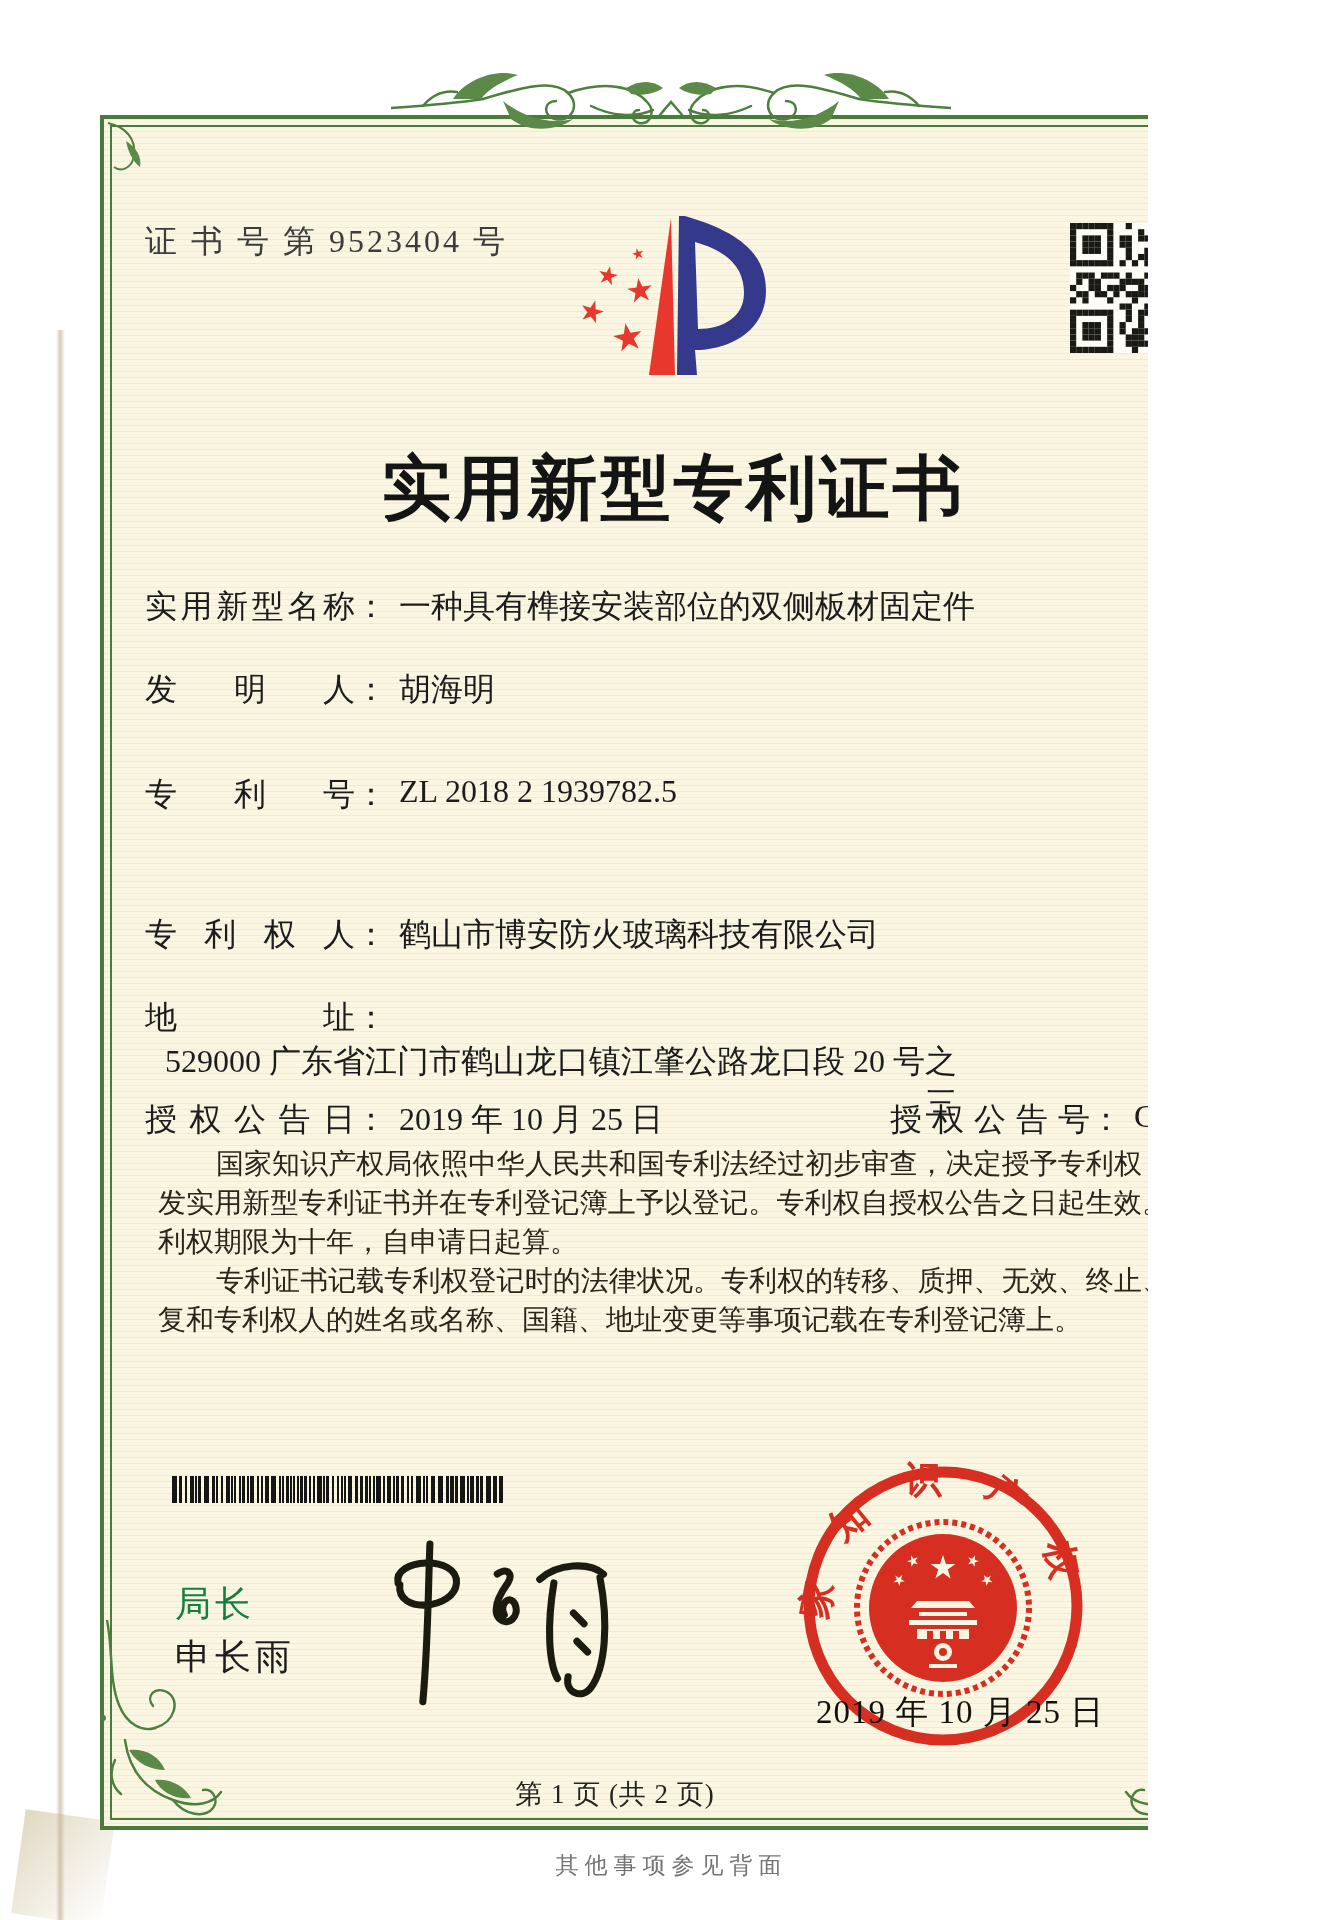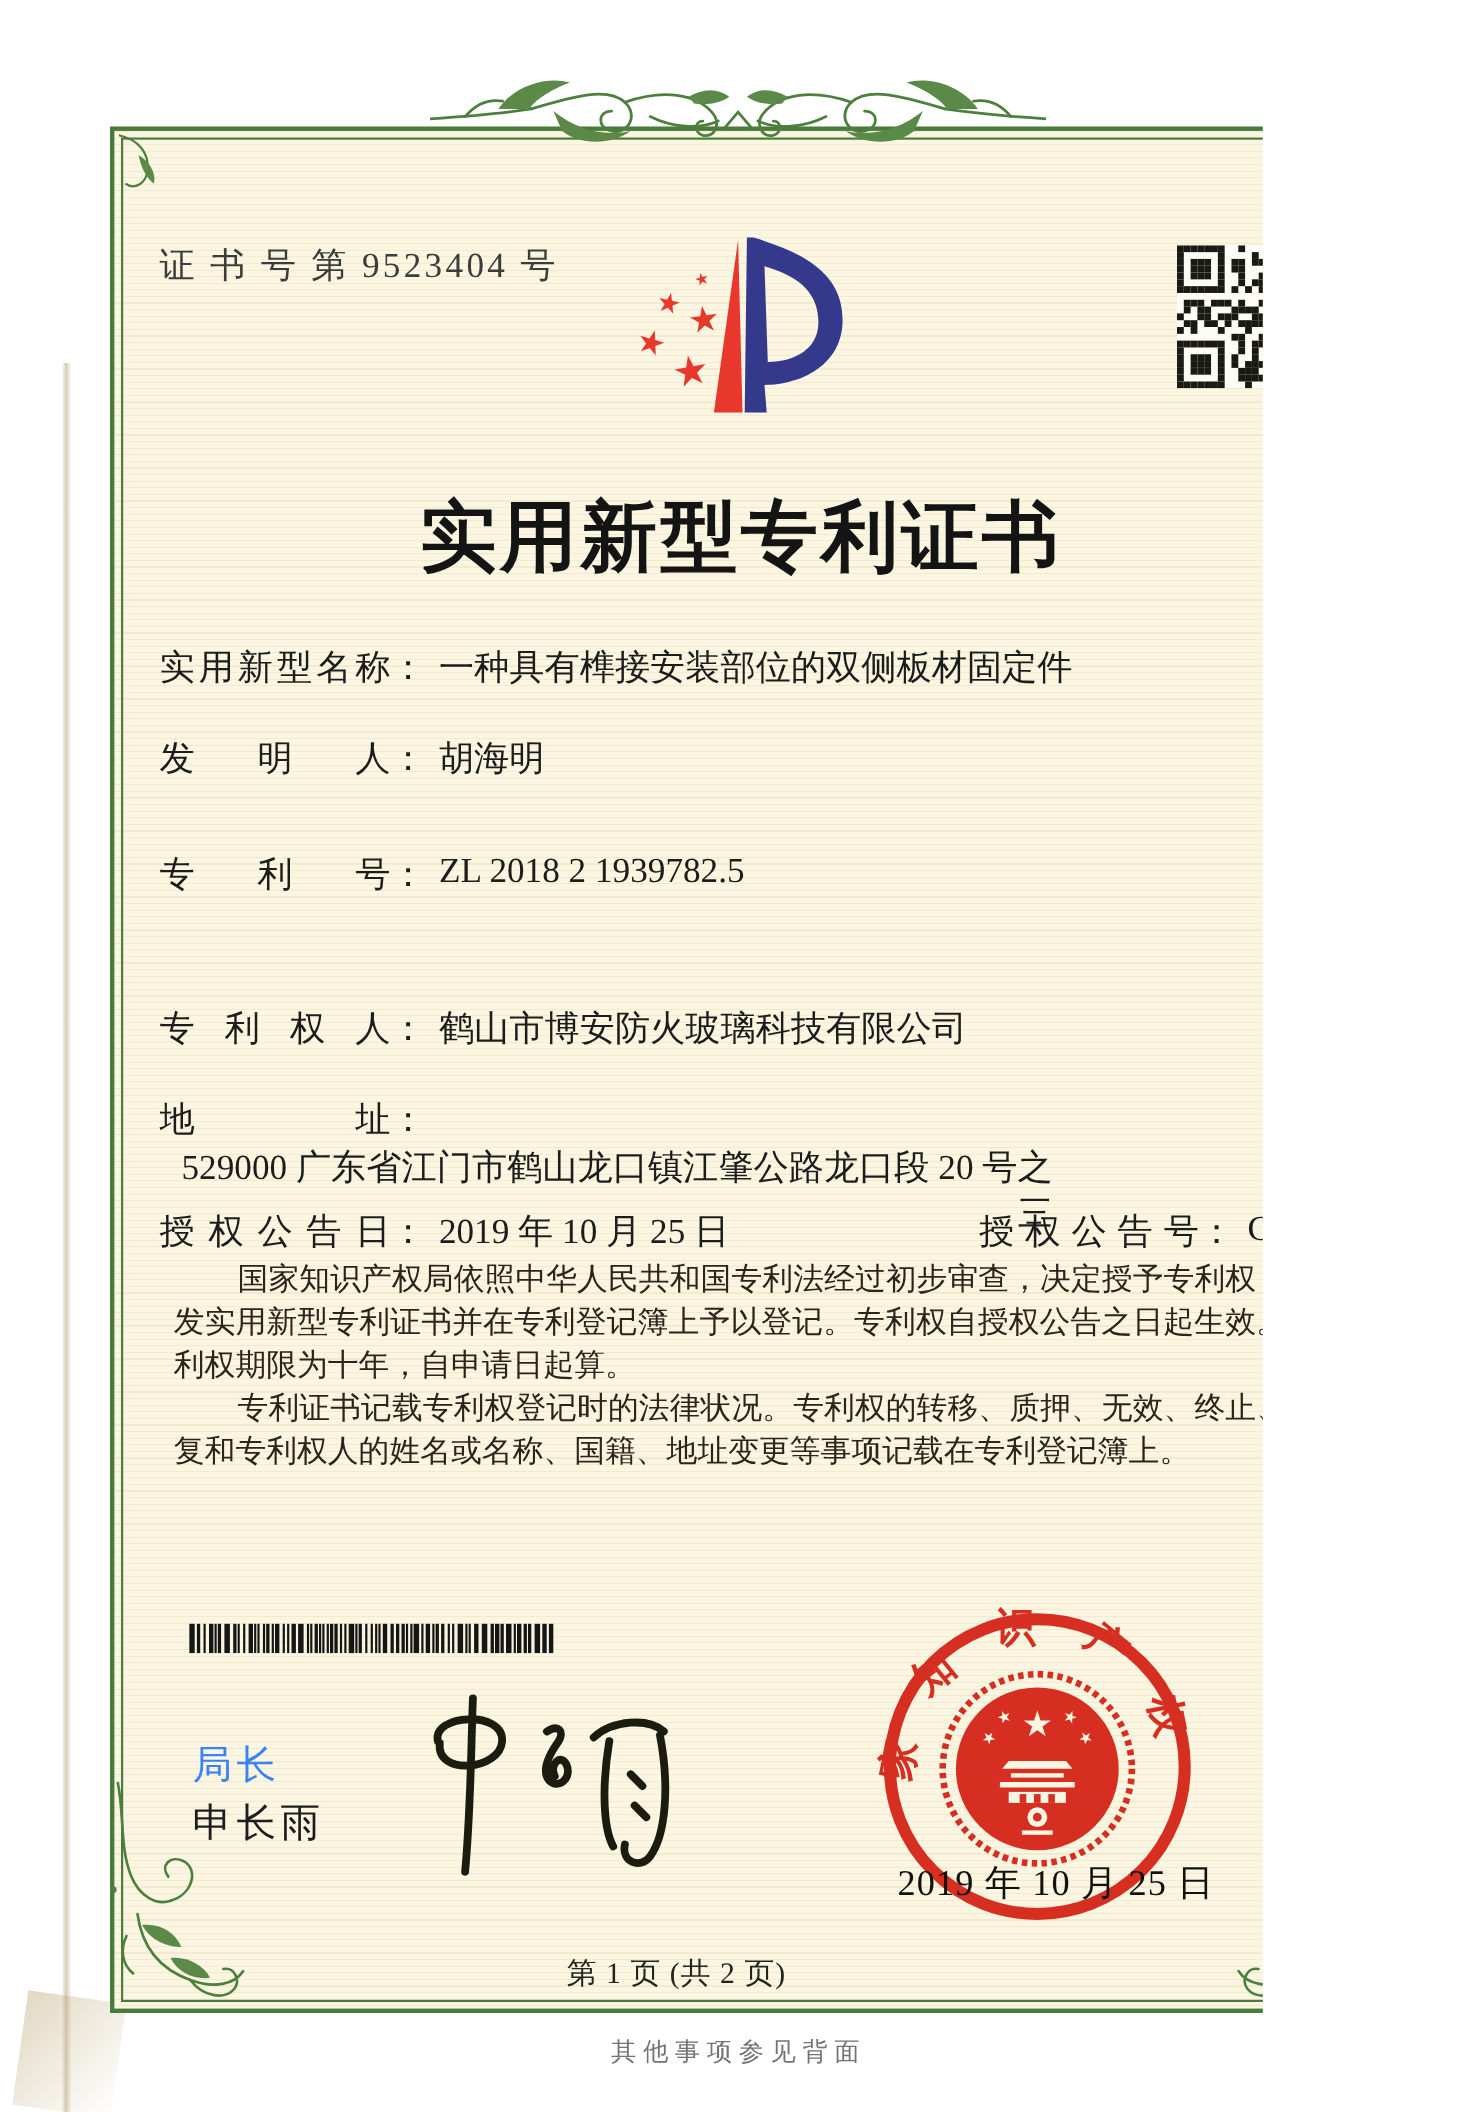--- a/index.html
+++ b/index.html
@@ -35,21 +35,21 @@
   .grant-group2{position:absolute;left:745px;top:0;}
   .grant-group2 .flabel{width:200px;}
   
   .body-text{position:absolute;left:158px;top:1144px;width:1040px;font-size:28px;
     line-height:39px;color:#2a241a;text-align:justify;}
   .body-text p{margin:0;text-indent:58px;}
   
   .barcode{position:absolute;left:172px;top:1476px;}
   
   .signer-title{position:absolute;left:175px;top:1580px;font-size:36px;
-    font-family:"Liberation Sans", sans-serif;color:#3b82f6;letter-spacing:4px;}
+    font-family:"Liberation Sans", sans-serif;color:#15803d;letter-spacing:4px;}
   .signer-name{position:absolute;left:175px;top:1633px;font-size:36px;
     font-family:"Liberation Sans", sans-serif;color:#1d1d1d;letter-spacing:4px;}
   .signature{position:absolute;left:383px;top:1528px;}
   
   .seal{position:absolute;left:793px;top:1456px;}
   .seal-date{position:absolute;left:810px;top:1690px;width:300px;font-size:33px;color:#12120c;
     letter-spacing:1px;z-index:5;text-align:center;}
   
   .page-info{position:absolute;left:455px;top:1776px;width:320px;text-align:center;
     font-size:27px;color:#24241e;letter-spacing:1px;}

